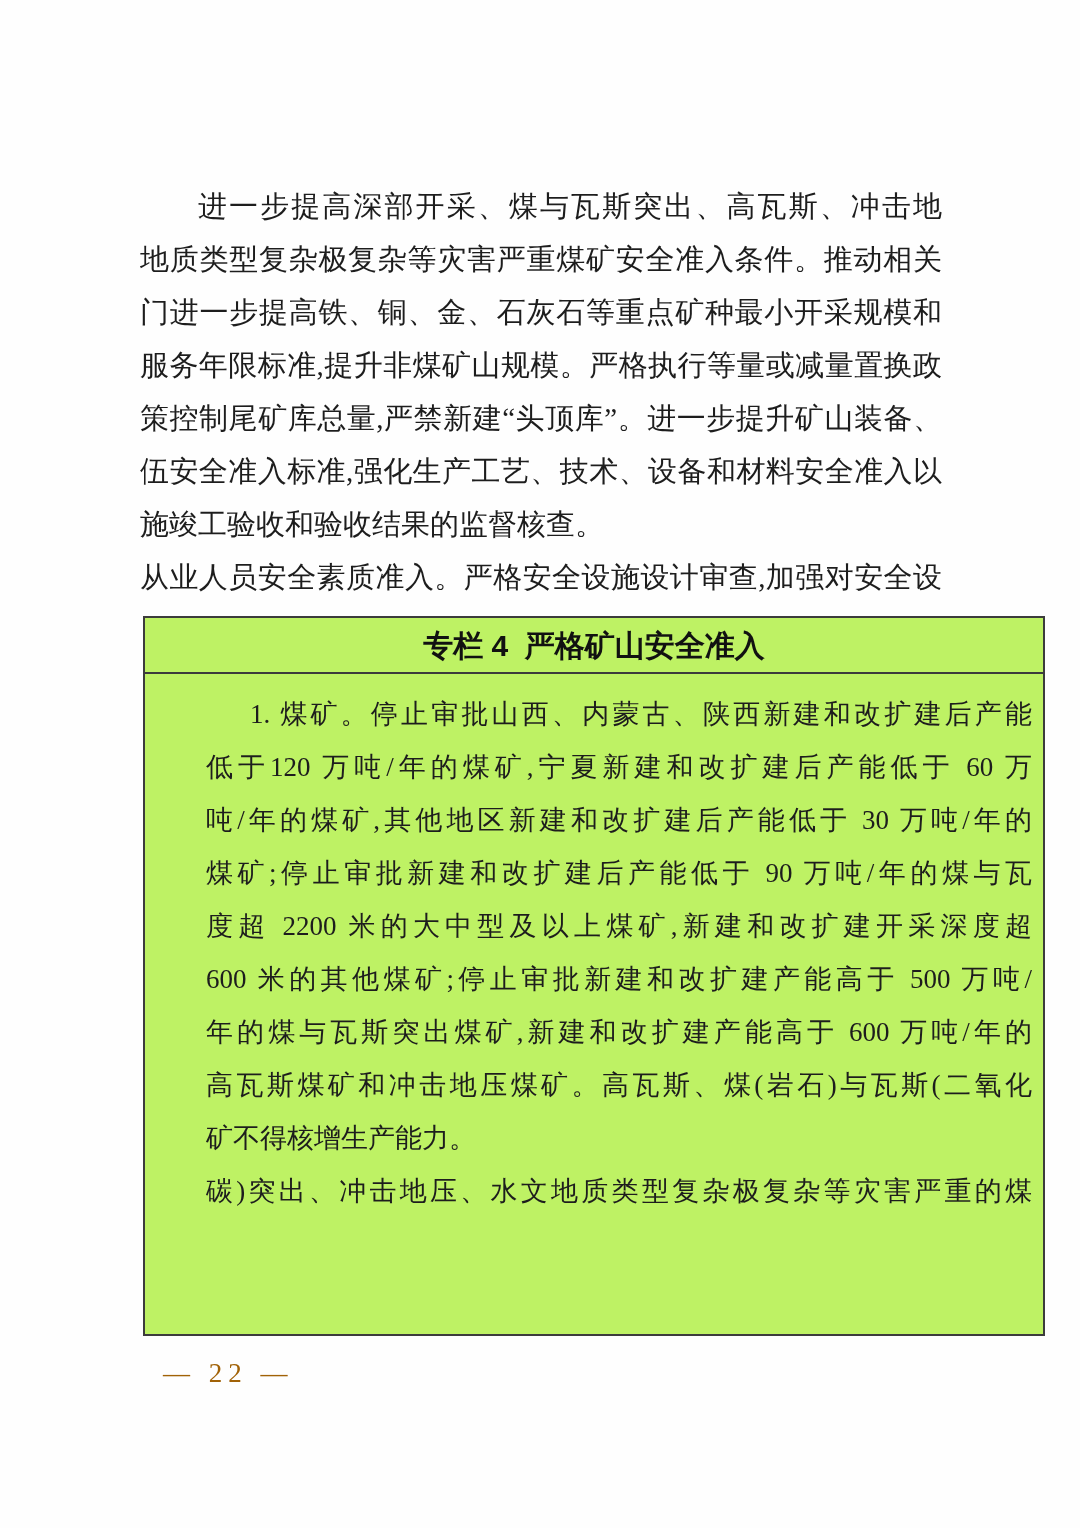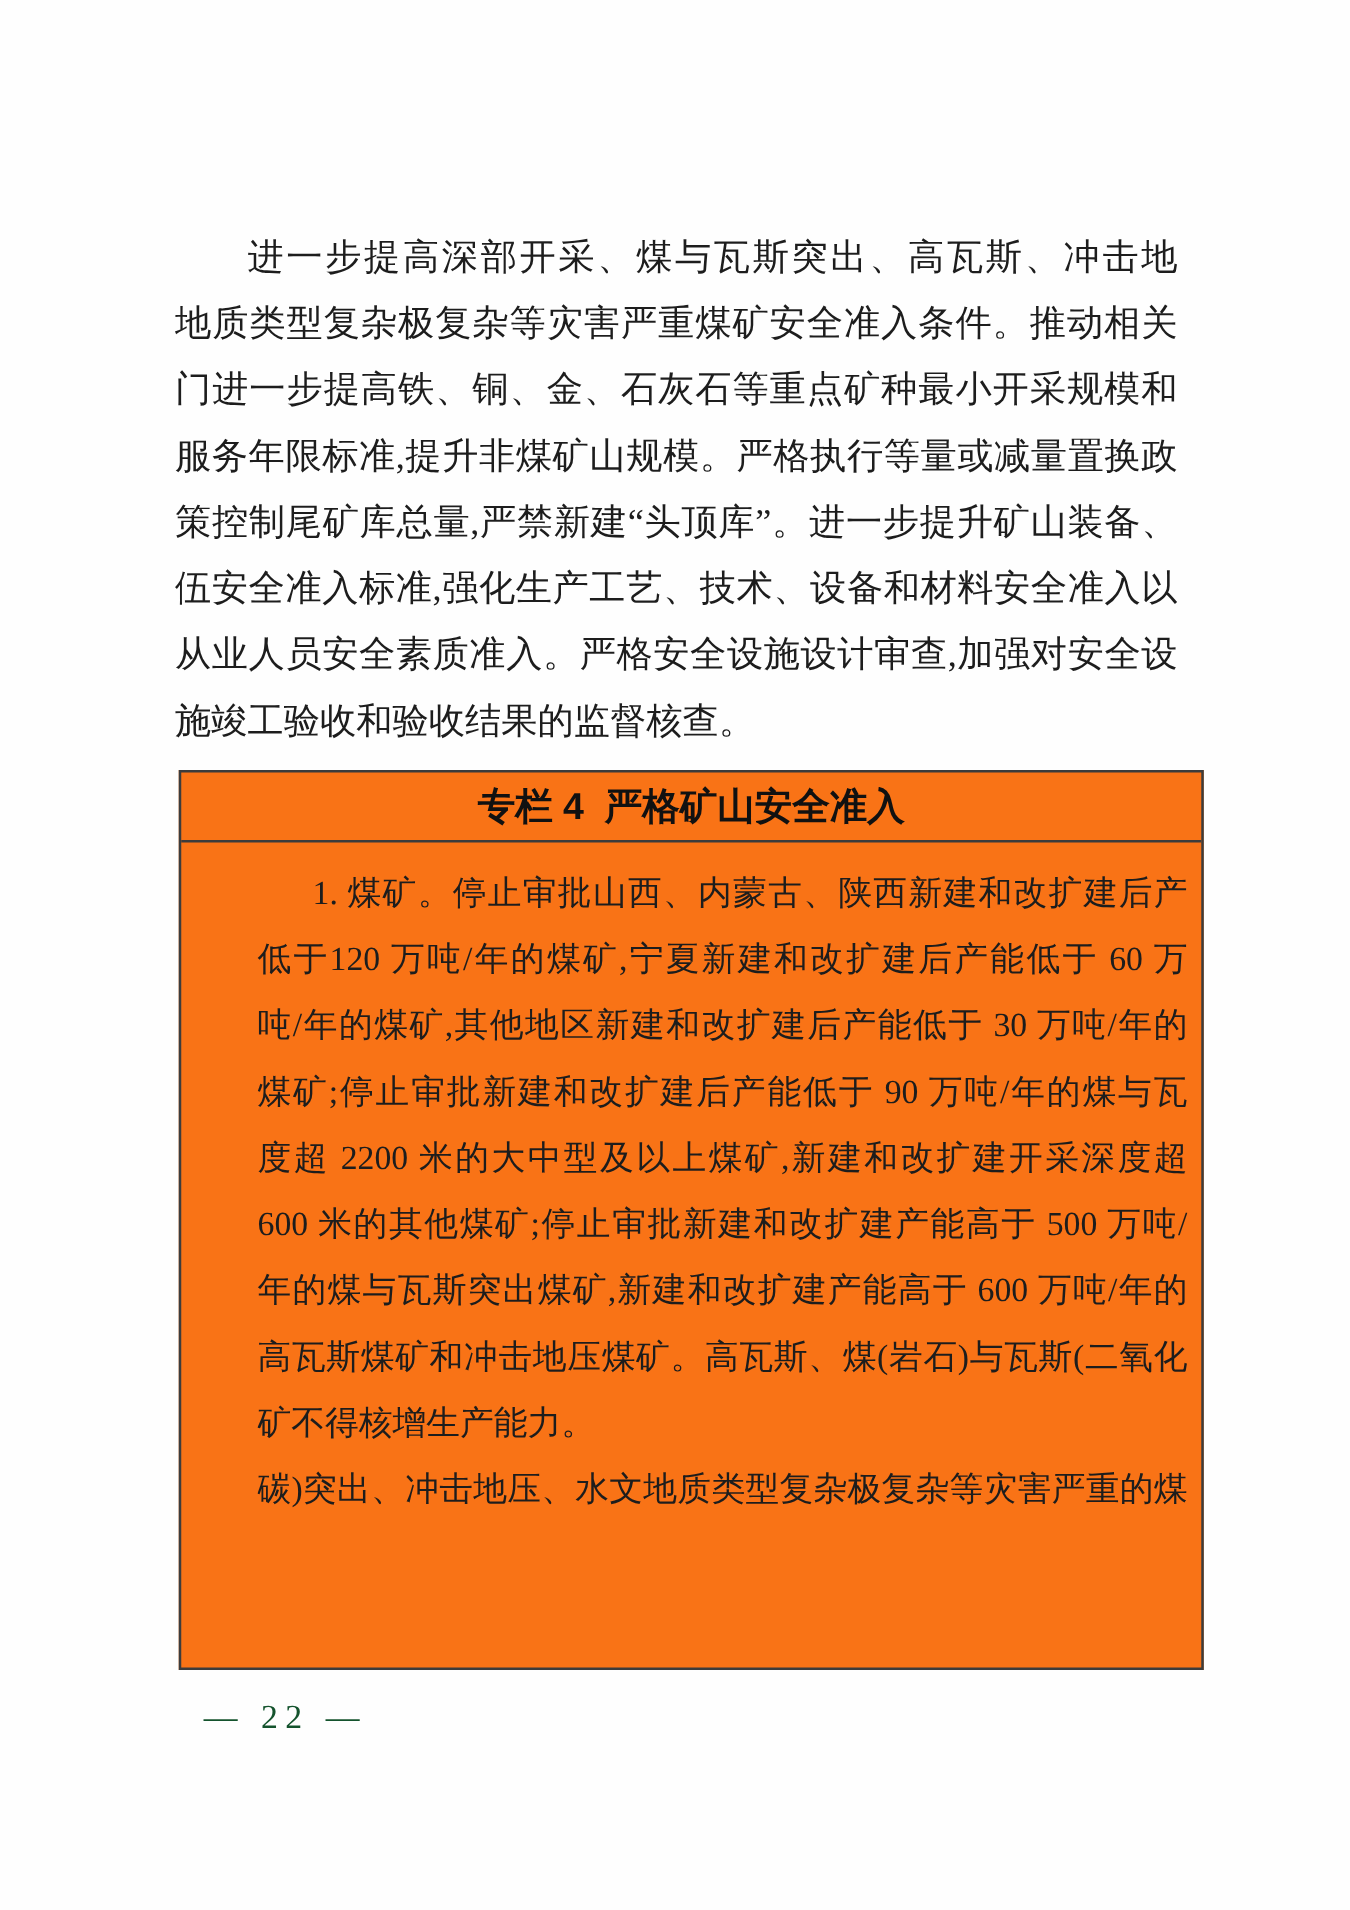--- a/index.html
+++ b/index.html
@@ -34,24 +34,24 @@
     text-align-last: justify;
   }
   .pline.left { text-align-last: left; }
   .pline.indent { padding-left: 58px; }
 
   
   .callout {
     position: absolute;
     left: 143px;
     top: 616px;
-    width: 820px;
+    width: 902px;
     height: 720px;
     border: 2px solid #3c3c3c;
-    background: #f97316;
+    background: #bef264;
   }
   .callout-title {
     height: 56px;
     line-height: 56px;
     border-bottom: 2px solid #3c3c3c;
     text-align: center;
     font-family: "Liberation Sans", "DejaVu Sans", sans-serif;
     font-weight: 700;
     font-size: 30px;
     white-space: pre;
@@ -72,38 +72,38 @@
   .bline.left { text-align-last: left; }
   .bline.indent { padding-left: 44px; }
 
   
   .footer {
     position: absolute;
     left: 163px;
     top: 1358px;
     font-size: 27px;
     letter-spacing: 6px;
-    color: #14532d;
+    color: #a16207;
     white-space: pre;
   }
 </style>
 </head>
 <body>
 
 <div class="page">
 
   <div class="paragraph">
     <div class="pline indent">进一步提高深部开采、煤与瓦斯突出、高瓦斯、冲击地压、水文</div>
     <div class="pline">地质类型复杂极复杂等灾害严重煤矿安全准入条件。推动相关部</div>
     <div class="pline">门进一步提高铁、铜、金、石灰石等重点矿种最小开采规模和最低</div>
     <div class="pline">服务年限标准,提升非煤矿山规模。严格执行等量或减量置换政</div>
     <div class="pline">策控制尾矿库总量,严禁新建“头顶库”。进一步提升矿山装备、队</div>
     <div class="pline">伍安全准入标准,强化生产工艺、技术、设备和材料安全准入以及</div>
+    <div class="pline left">施竣工验收和验收结果的监督核查。</div>
     <div class="pline">从业人员安全素质准入。严格安全设施设计审查,加强对安全设</div>
-    <div class="pline left">施竣工验收和验收结果的监督核查。</div>
   </div>
 
   <div class="callout">
     <div class="callout-title">专栏 4  严格矿山安全准入</div>
     <div class="callout-body">
       <div class="bline indent">1. 煤矿。停止审批山西、内蒙古、陕西新建和改扩建后产能</div>
       <div class="bline">低于120 万吨/年的煤矿,宁夏新建和改扩建后产能低于 60 万</div>
       <div class="bline">吨/年的煤矿,其他地区新建和改扩建后产能低于 30 万吨/年的</div>
       <div class="bline">煤矿;停止审批新建和改扩建后产能低于 90 万吨/年的煤与瓦</div>
       <div class="bline">度超 2200 米的大中型及以上煤矿,新建和改扩建开采深度超</div>

